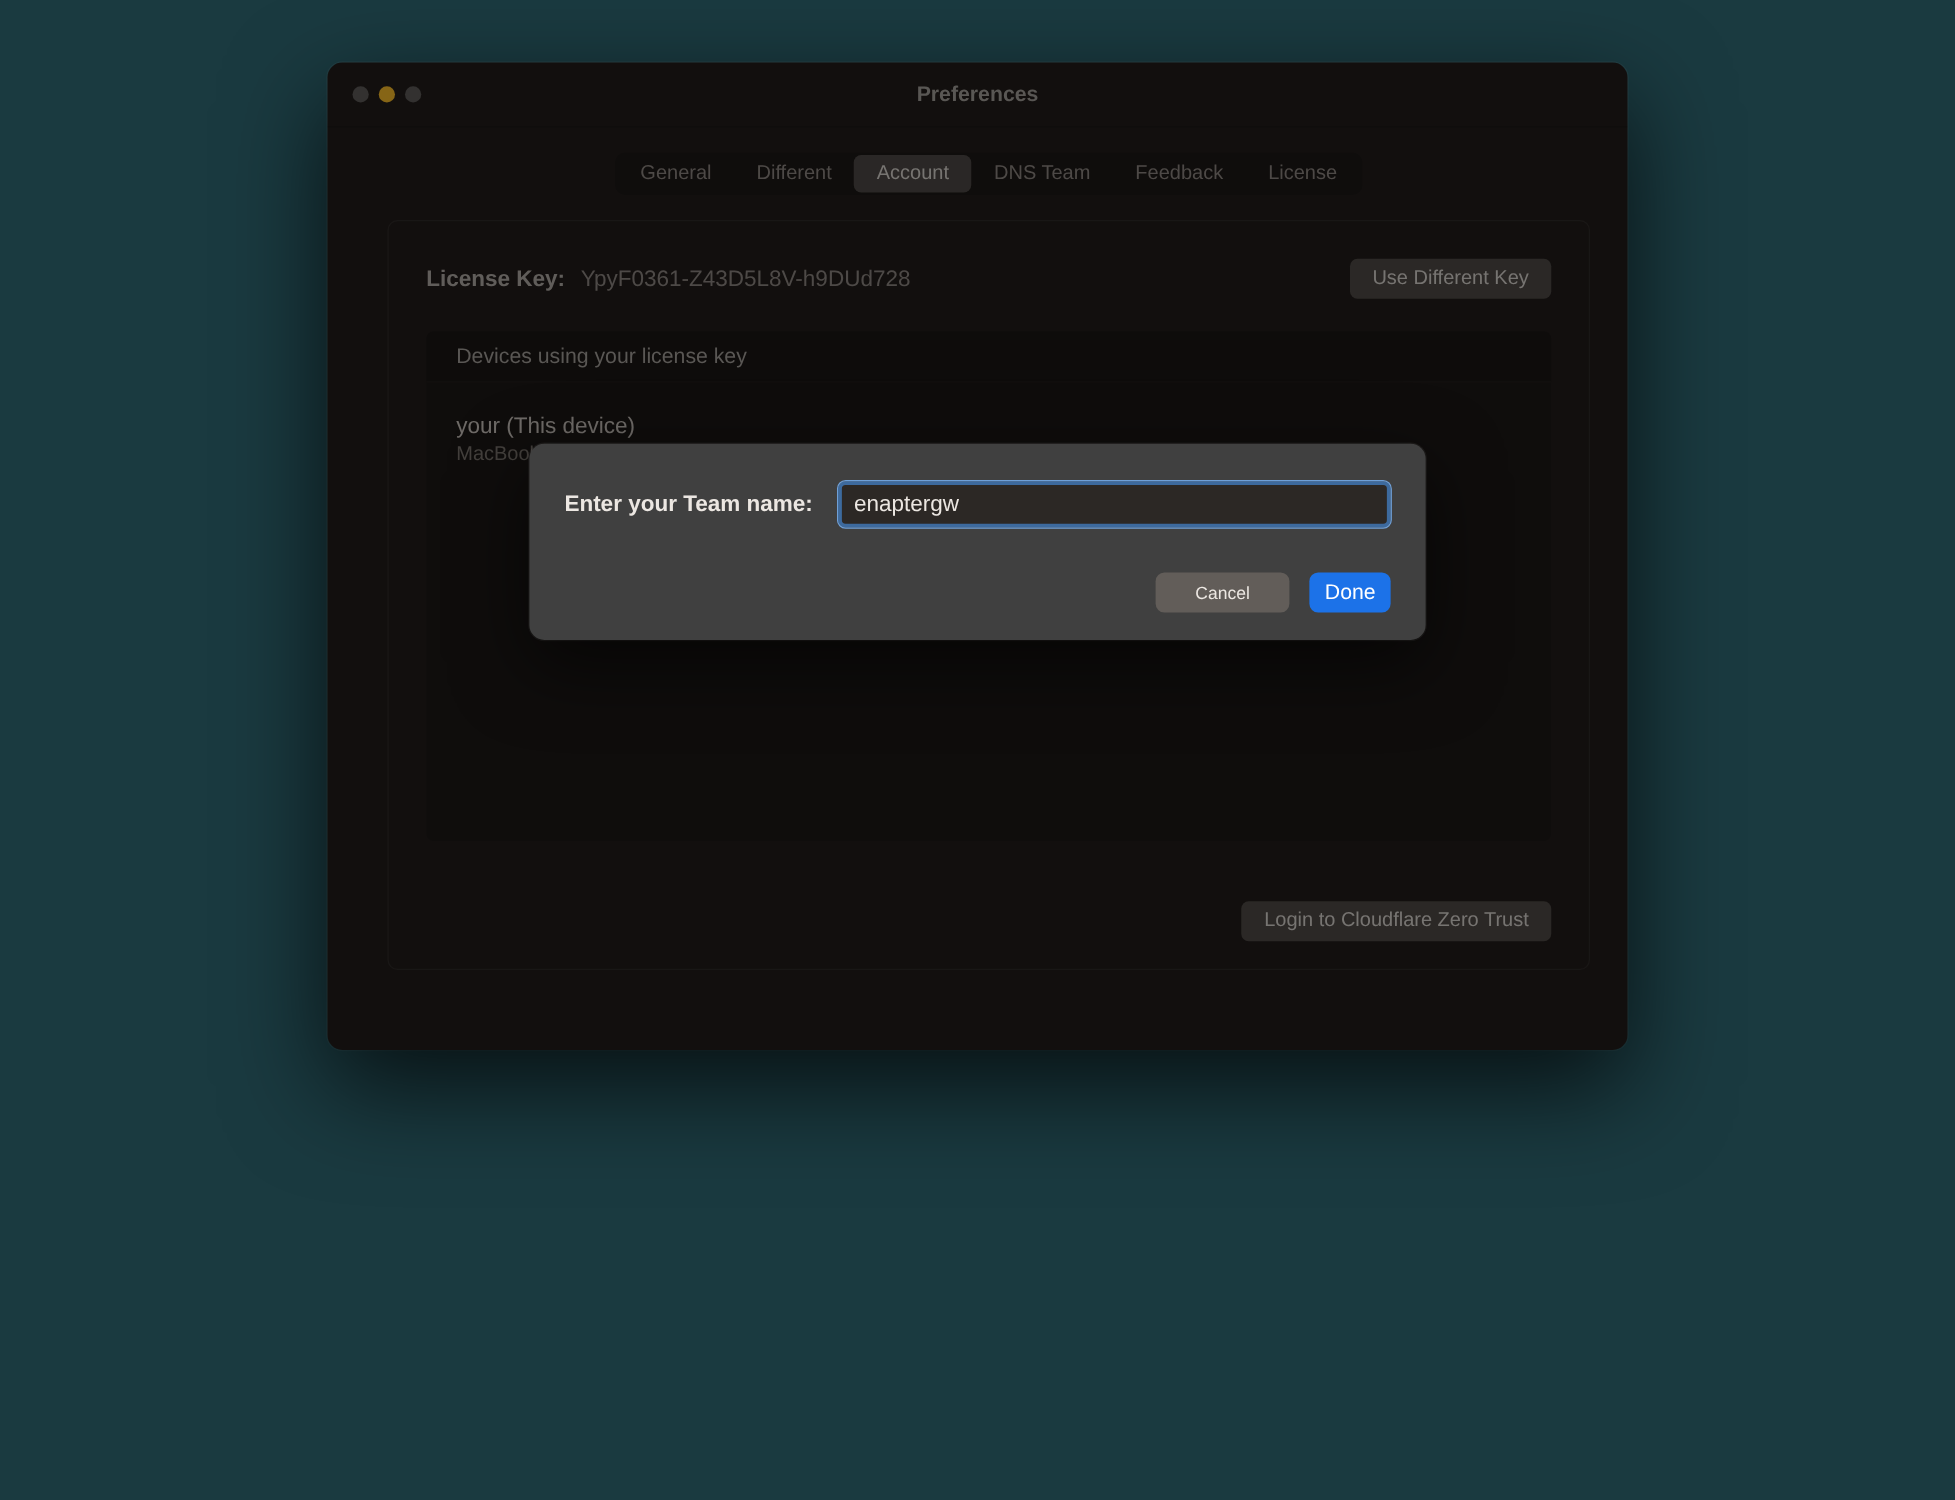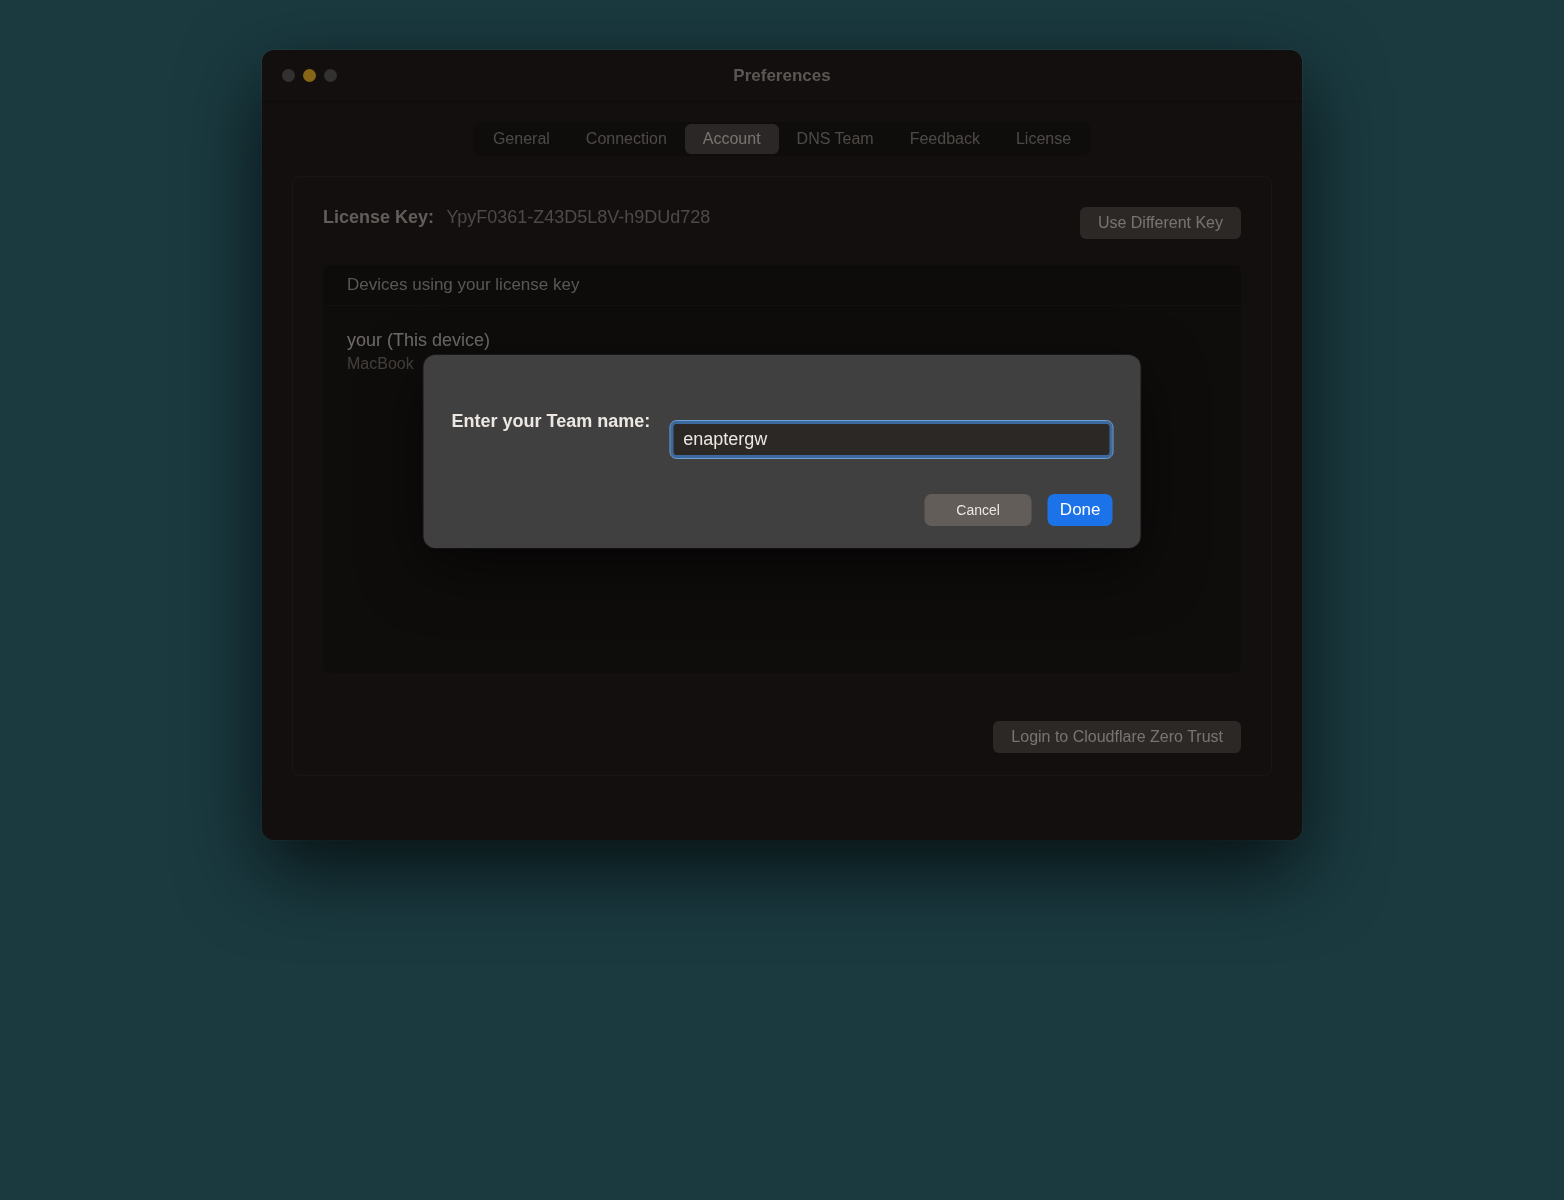--- a/index.html
+++ b/index.html
@@ -50,21 +50,21 @@
       position: absolute;
       left: 0;
       right: 0;
       text-align: center;
       color: #a39e99;
       font-size: 17px;
       font-weight: 600;
       pointer-events: none;
     }
     .content {
-      padding: 0 30px 30px 30px;
+      padding: 0 30px 30px 48px;
     }
     .tabs {
       display: flex;
       justify-content: center;
       margin: 20px auto 0 auto;
       background: rgba(0,0,0,0.15);
       border-radius: 8px;
       padding: 2px;
       width: fit-content;
     }
@@ -82,21 +82,21 @@
     .panel {
       margin-top: 20px;
       border: 1px solid rgba(255,255,255,0.06);
       border-radius: 8px;
       padding: 30px;
       min-height: 600px;
       position: relative;
     }
     .license-row {
       display: flex;
-      align-items: flex-start;
+      align-items: center;
       justify-content: space-between;
     }
     .license-label {
       color: #b0aaa4;
       font-size: 18px;
       font-weight: 600;
     }
     .license-value {
       color: #8d8681;
       font-size: 18px;
@@ -174,21 +174,20 @@
     .dialog-input {
       flex: 1;
       background: #2c2825;
       border: 3px solid #3d6a9e;
       outline: 1px solid #6fa0d8;
       border-radius: 6px;
       color: #ece7e2;
       font-size: 18px;
       padding: 5px 10px;
       caret-color: #ece7e2;
-      margin-top: 36px;
     }
     .dialog-actions {
       display: flex;
       justify-content: flex-end;
       gap: 16px;
       margin-top: 36px;
     }
     .btn-cancel {
       background: #625d59;
       color: #ece7e2;
@@ -217,21 +216,21 @@
       <div class="traffic-light tl-close"></div>
       <div class="traffic-light tl-min"></div>
       <div class="traffic-light tl-max"></div>
     </div>
     <div class="window-title">Preferences</div>
   </div>
 
   <div class="content">
     <div class="tabs">
       <div class="tab">General</div>
-      <div class="tab">Connection</div>
+      <div class="tab">Different</div>
       <div class="tab active">Account</div>
       <div class="tab">DNS Team</div>
       <div class="tab">Feedback</div>
       <div class="tab">License</div>
     </div>
 
     <div class="panel">
       <div class="license-row">
         <div>
           <span class="license-label">License Key:</span>

